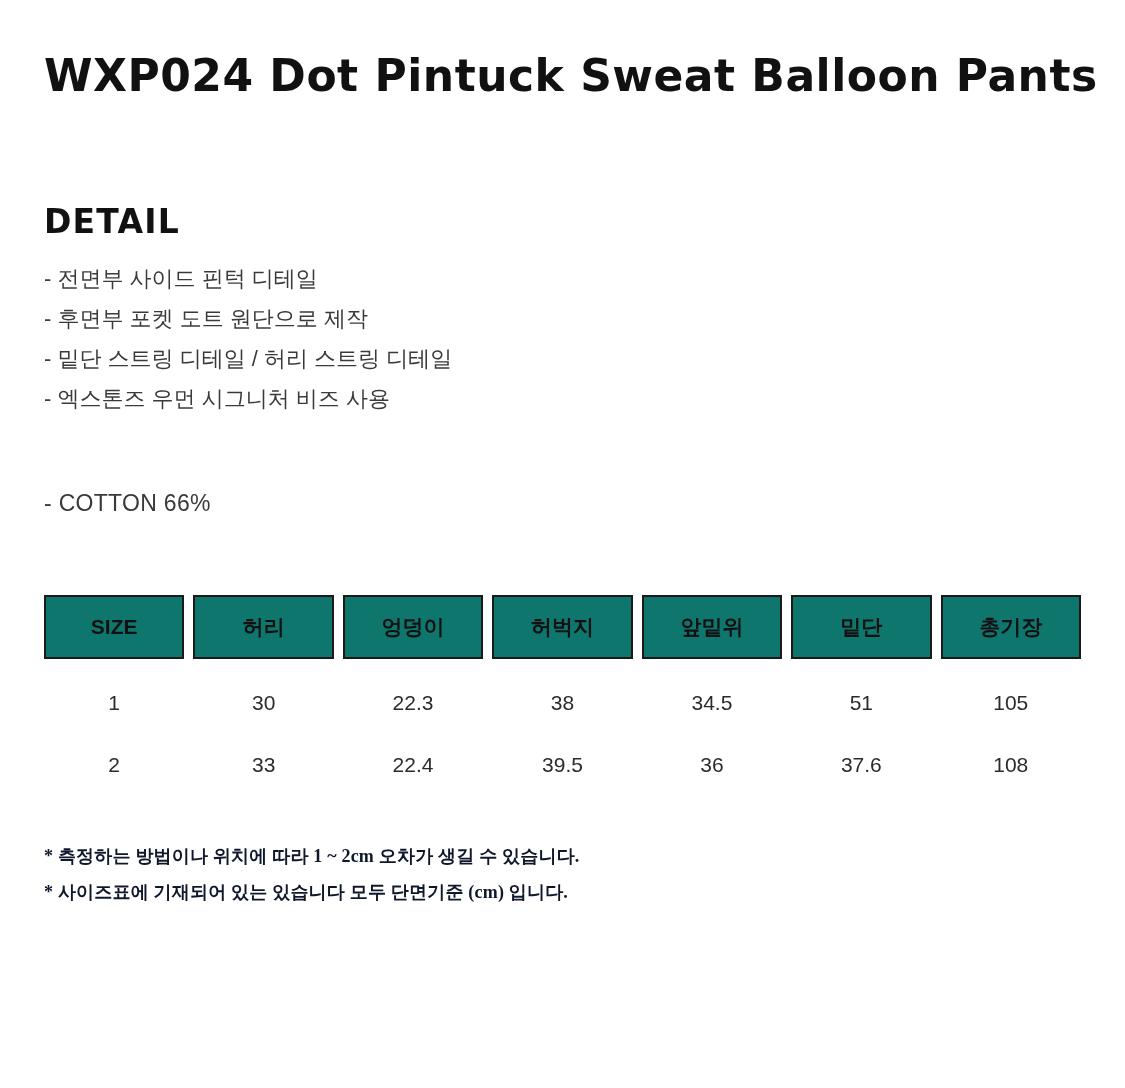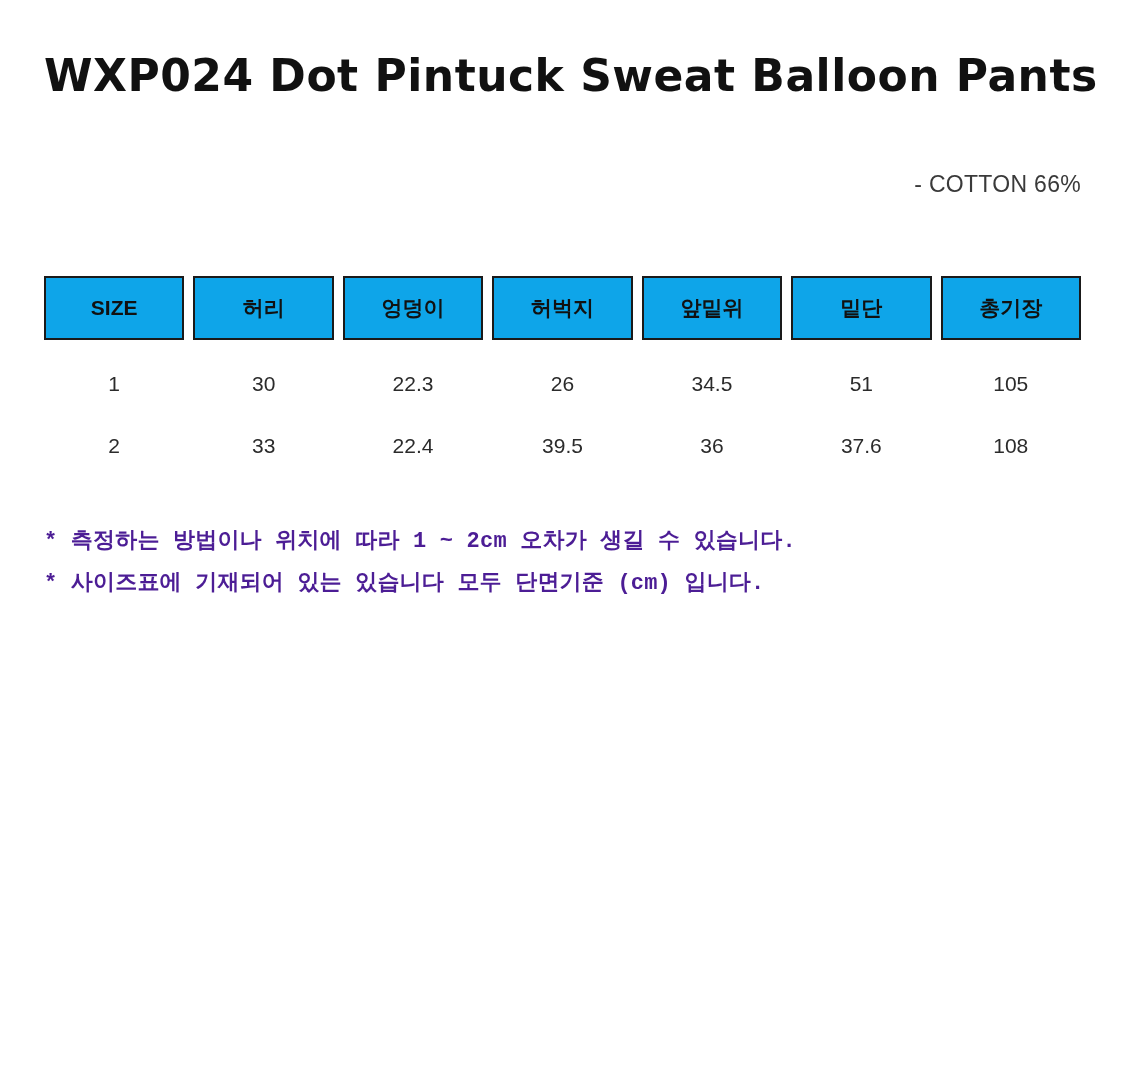--- a/index.html
+++ b/index.html
@@ -64,76 +64,84 @@
   .bullet-list li {
     font-size: 22px;
     line-height: 40px;
     color: #3a3a3a;
     font-family: "Liberation Sans", sans-serif;
   }
   .fabric-list li {
     font-size: 23px;
     line-height: 40px;
     letter-spacing: 0.3px;
-    text-align: right;
   }
   table.size-table {
     border-collapse: separate;
     border-spacing: 9px 0;
     margin-top: 22px;
     margin-left: -9px;
     width: 1055px;
     table-layout: fixed;
   }
   table.size-table th {
     border: 2px solid #1a1a1a;
     height: 58px;
     font-size: 21px;
     font-weight: 600;
     color: #111111;
     text-align: center;
     font-family: "Liberation Sans", sans-serif;
-    background: #0ea5e9;
+    background: #0f766e;
   }
   table.size-table td {
     height: 60px;
     font-size: 21px;
     color: #2b2b2b;
     text-align: center;
     border: none;
     font-family: "Liberation Sans", sans-serif;
   }
   table.size-table tbody tr:first-child td { padding-top: 14px; }
   .notes {
     margin-top: 48px;
   }
   .notes p {
-    font-family: Liberation Mono, monospace;
-    font-size: 22px;
+    font-family: Liberation Serif, serif;
+    font-size: 18px;
     font-weight: 600;
-    color: #4c1d95;
+    color: #0f172a;
     margin: 0 0 12px 0;
     letter-spacing: 0.2px;
   }
 </style>
 </head>
 <body>
 
 <div class="page">
 
   <div class="title-row">
     <div class="product-title">WXP024 Dot Pintuck Sweat Balloon Pants</div>
     <span class="star-icon">
       <svg width="40" height="40" viewBox="0 0 40 40">
         <polygon points="14,4 17,12 25,12.5 19,18 21,26 14,21.5 7,26 9,18 3,12.5 11,12" fill="#8ab82e" stroke="#8ab82e" stroke-width="1.5" stroke-linejoin="round"></polygon>
         <polygon points="24,12 27.5,21 37,21.5 29.5,27.5 32,36 24,30.5 16,36 18.5,27.5 11,21.5 20.5,21" fill="#f5e663" stroke="#2b2b2b" stroke-width="1.6" stroke-linejoin="round"></polygon>
       </svg>
     </span>
   </div>
 
+  <div class="section" id="detail-section">
+    <h2 class="section-heading">DETAIL</h2>
+    <ul class="bullet-list">
+      <li>- 전면부 사이드 핀턱 디테일</li>
+      <li>- 후면부 포켓 도트 원단으로 제작</li>
+      <li>- 밑단 스트링 디테일 / 허리 스트링 디테일</li>
+      <li>- 엑스톤즈 우먼 시그니처 비즈 사용</li>
+    </ul>
+  </div>
 
   <div class="section" id="fabric-section">
     <ul class="bullet-list fabric-list">
       <li>- COTTON 66%</li>
     </ul>
   </div>
 
   <div class="section" id="info-section">
     <table class="size-table">
       <thead>
@@ -145,21 +153,21 @@
           <th>앞밑위</th>
           <th>밑단</th>
           <th>총기장</th>
         </tr>
       </thead>
       <tbody>
         <tr>
           <td>1</td>
           <td>30</td>
           <td>22.3</td>
-          <td>26</td>
+          <td>38</td>
           <td>34.5</td>
           <td>51</td>
           <td>105</td>
         </tr>
         <tr>
           <td>2</td>
           <td>33</td>
           <td>22.4</td>
           <td>39.5</td>
           <td>36</td>

